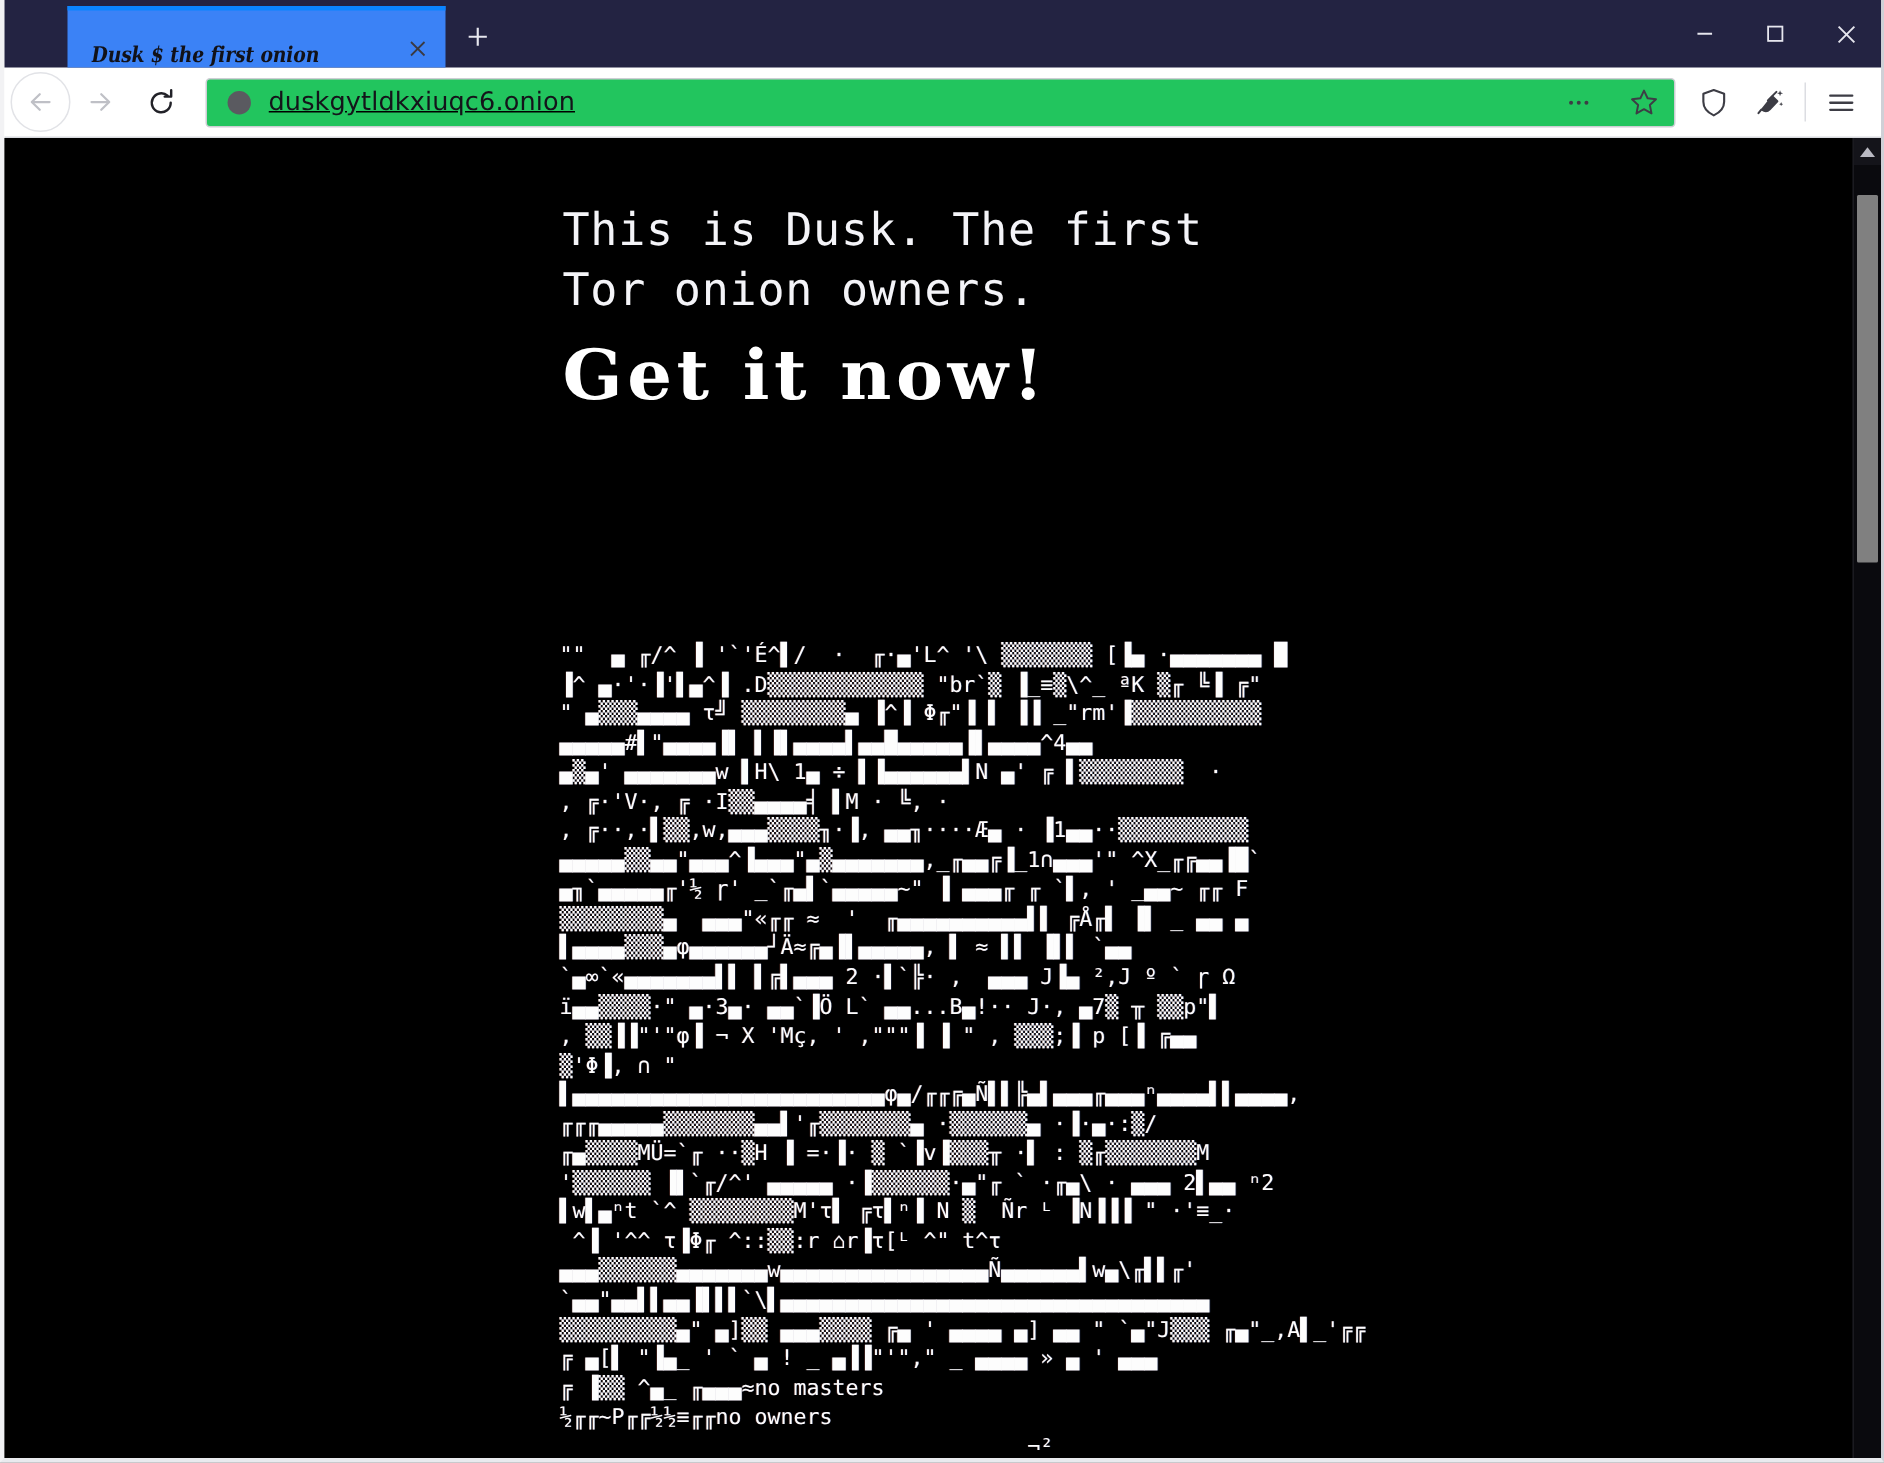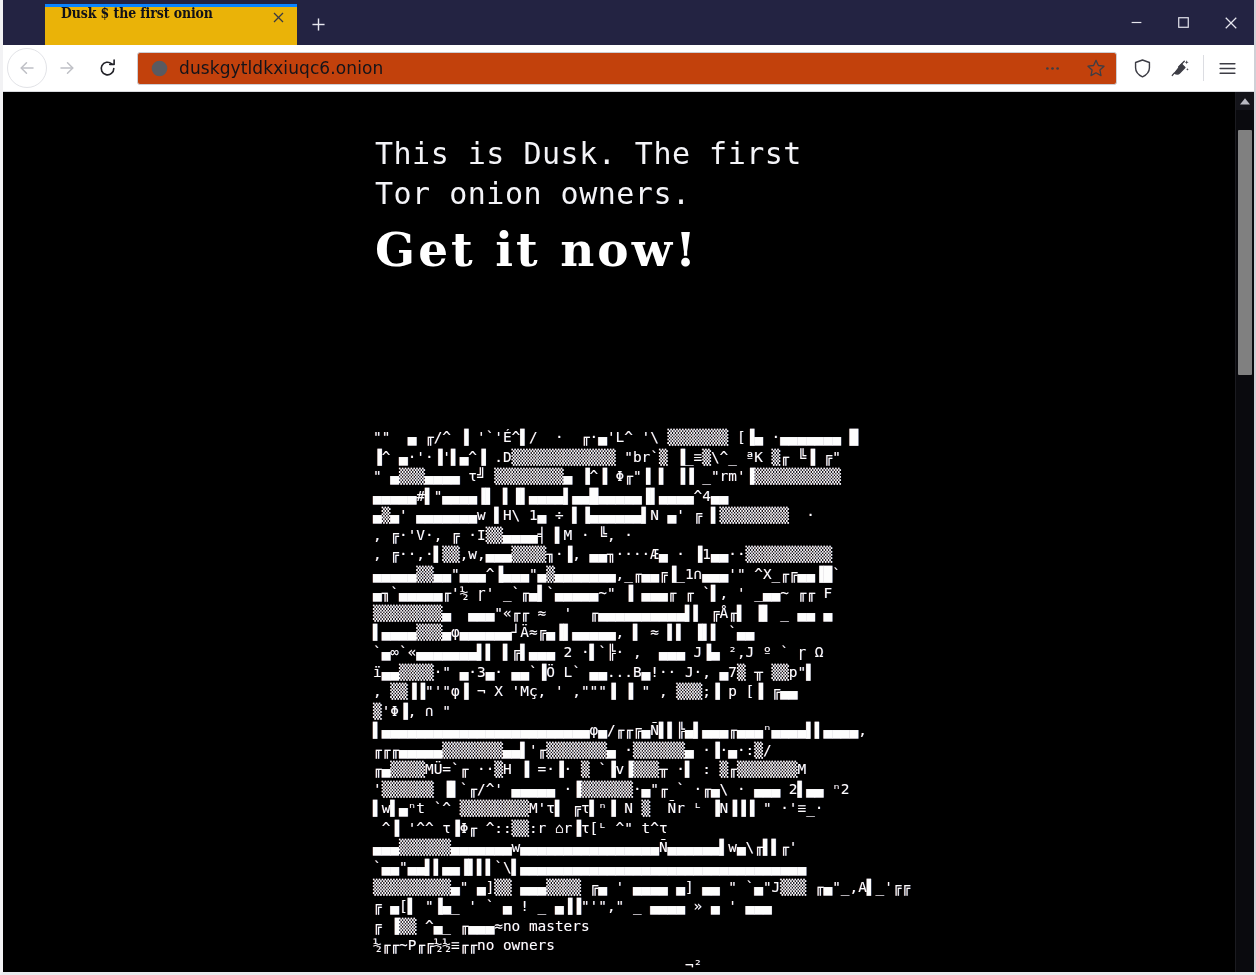--- a/index.html
+++ b/index.html
@@ -28,23 +28,24 @@
     background: #232342;
     display: flex; align-items: flex-end;
     flex: 0 0 45px;
     user-select: none;
   }
   #tab-strip { display: flex; align-items: flex-end; height: 45px; padding-left: 42px; }
 
   .browser-tab {
     position: relative;
     width: 252px; height: 41px;
-    background: #eab308;
-    display: flex; align-items: flex-start;
+    background: #3b82f6;
+    display: flex; align-items: flex-end;
     padding: 0 6px 0 16px;
+    font-style: italic;
   }
   .browser-tab::before {
     content: ""; position: absolute; left: 0; right: 0; top: 0;
     height: 3px; background: #0a84ff;
   }
   .tab-title {
     flex: 1 1 auto;
     font-family: "DejaVu Serif", "Liberation Serif", serif;
     font-weight: 700;
     font-size: 14.5px;
@@ -96,27 +97,28 @@
     border-radius: 50%;
     cursor: pointer;
   }
   #nav-back { border: 1px solid #e2e3e7; }
   .nav-btn svg { display: block; }
 
   #url-bar {
     flex: 1 1 auto;
     height: 33px;
     margin: 0 6px 0 10px;
-    background: #c2410c;
+    background: #22c55e;
     border: 1px solid #cdced4;
     border-radius: 3px;
     display: flex; align-items: center;
     padding: 0 4px 0 12px;
     gap: 10px;
     min-width: 0;
+    text-decoration: underline;
   }
   #onion-site-icon { flex: 0 0 auto; display: flex; align-items: center; }
   #url-text {
     flex: 1 1 auto;
     font-size: 17px;
     color: #14141a;
     letter-spacing: 0.1px;
     white-space: nowrap; overflow: hidden;
     font-family: "DejaVu Sans", "Liberation Sans", sans-serif;
   }

